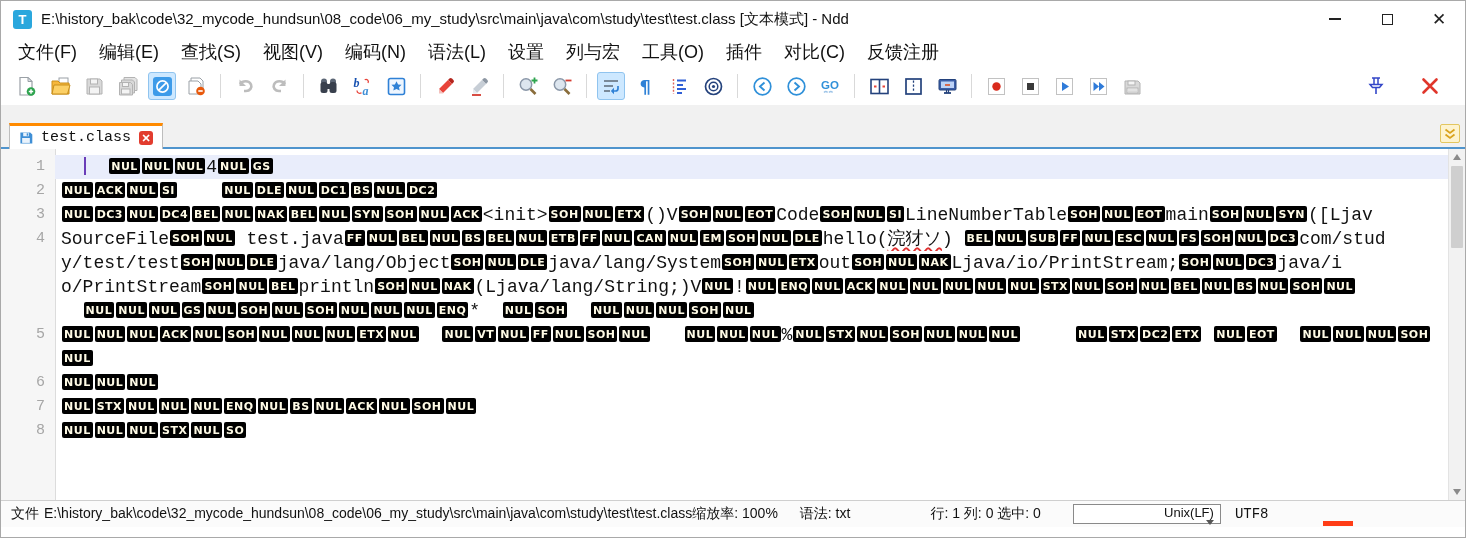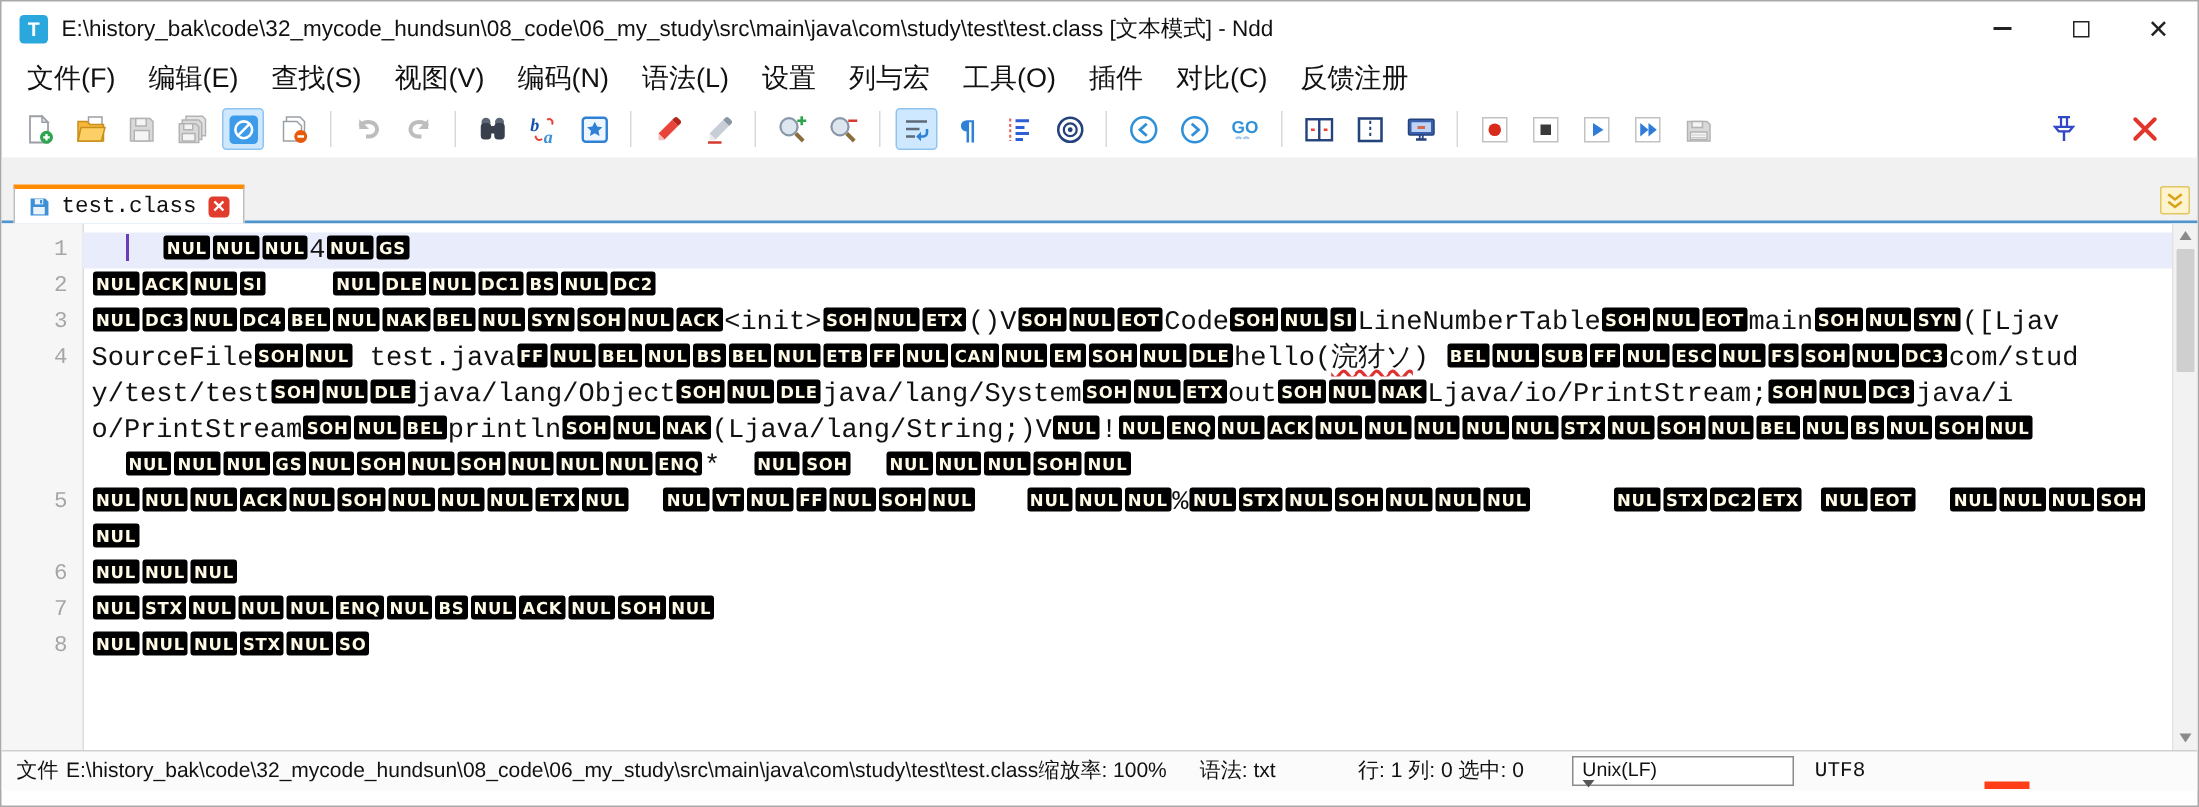--- a/index.html
+++ b/index.html
@@ -69,23 +69,23 @@
   .tri-down { width:0; height:0; border-left:4px solid transparent; border-right:4px solid transparent;
     border-top:6px solid #8a8a8a; }
   .sthumb { margin:1px 2px; height:82px; background:#cfcfcf; border-radius:1px; }
   .sfill { flex:1; }
   
   .statusbar { height:27px; border-top:1px solid #cfcfcf; background:#fbfbfb;
     display:flex; align-items:center; font-size:14px; color:#111; padding:0 10px; position:relative; }
   .sb-file { white-space:nowrap; overflow:hidden; }
   .sb-prefix { margin-right:5px; }
   .sb-syntax { margin-left:22px; white-space:nowrap; }
-  .sb-pos { margin-left:55px; white-space:nowrap; }
+  .sb-pos { margin-left:80px; white-space:nowrap; }
   .sb-eol { margin-left:32px; width:148px; height:20px; background:#fff; border:1px solid #8a8a8a;
-    display:flex; align-items:flex-start; justify-content:space-between; padding:0 6px; font-size:13px;flex-direction:column; }
+    display:flex; align-items:flex-end; justify-content:space-between; padding:0 6px; font-size:13px;flex-direction:column; }
   .sb-enc { margin-left:14px; font:14px "Liberation Mono", monospace; white-space:nowrap; }
   .sb-redbar { position:absolute; right:112px; bottom:1px; width:30px; height:5px; background:#ff3d17; }
   .chev { width:0; height:0; border-left:4px solid transparent; border-right:4px solid transparent;
     border-top:5px solid #555; }
 </style>
 </head>
 <body>
 
 <div class="titlebar">
   <div class="appicon">T</div>

